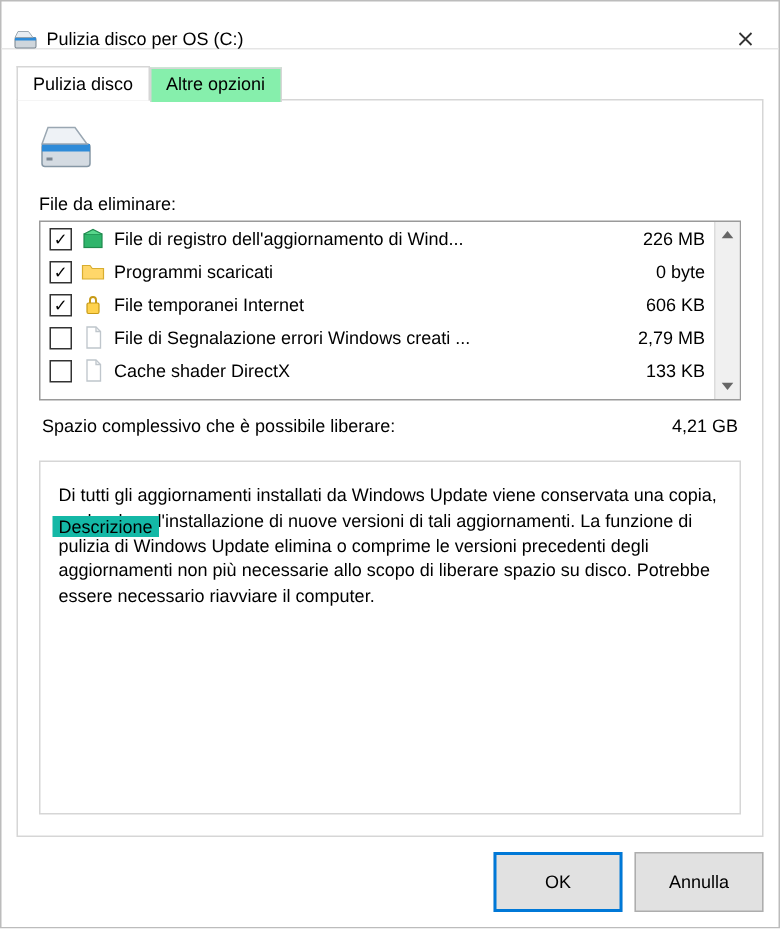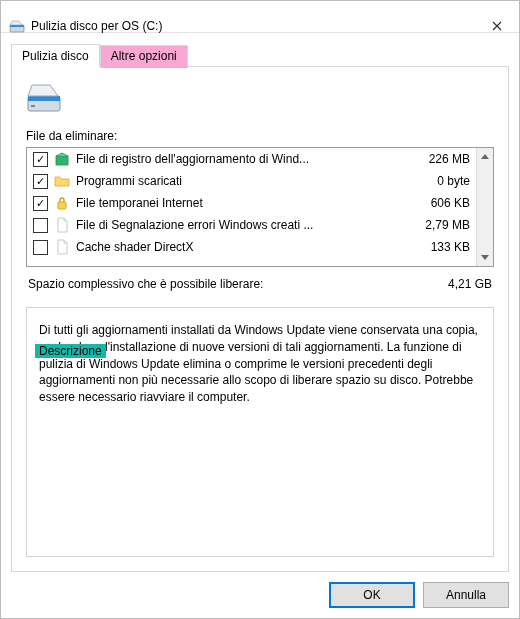--- a/index.html
+++ b/index.html
@@ -65,21 +65,21 @@
     border: 1px solid #d6d6d6;
     border-bottom: none;
     padding: 4px 10px;
     background: #fff;
     font-size: 12px;
     position: relative;
     top: 1px;
     cursor: pointer;
   }
   .tab.inactive {
-    background: #f9a8d4;
+    background: #86efac;
     top: 2px;
     padding-top: 3px;
     padding-bottom: 3px;
   }
   .tab-panel {
     border: 1px solid #d6d6d6;
     flex: 1;
     padding: 12px 14px 14px 14px;
     display: flex;
     flex-direction: column;
@@ -197,21 +197,21 @@
     margin-top: 4px;
   }
   .button-row {
     padding: 10px;
     display: flex;
     justify-content: flex-end;
     gap: 8px;
   }
   .btn {
     min-width: 86px;
-    height: 26px;
+    height: 40px;
     border: 1px solid #adadad;
     background: #e1e1e1;
     font-size: 12px;
     cursor: pointer;
     display: flex;
     align-items: center;
     justify-content: center;
     font-family: inherit;
   }
   .btn.default {

